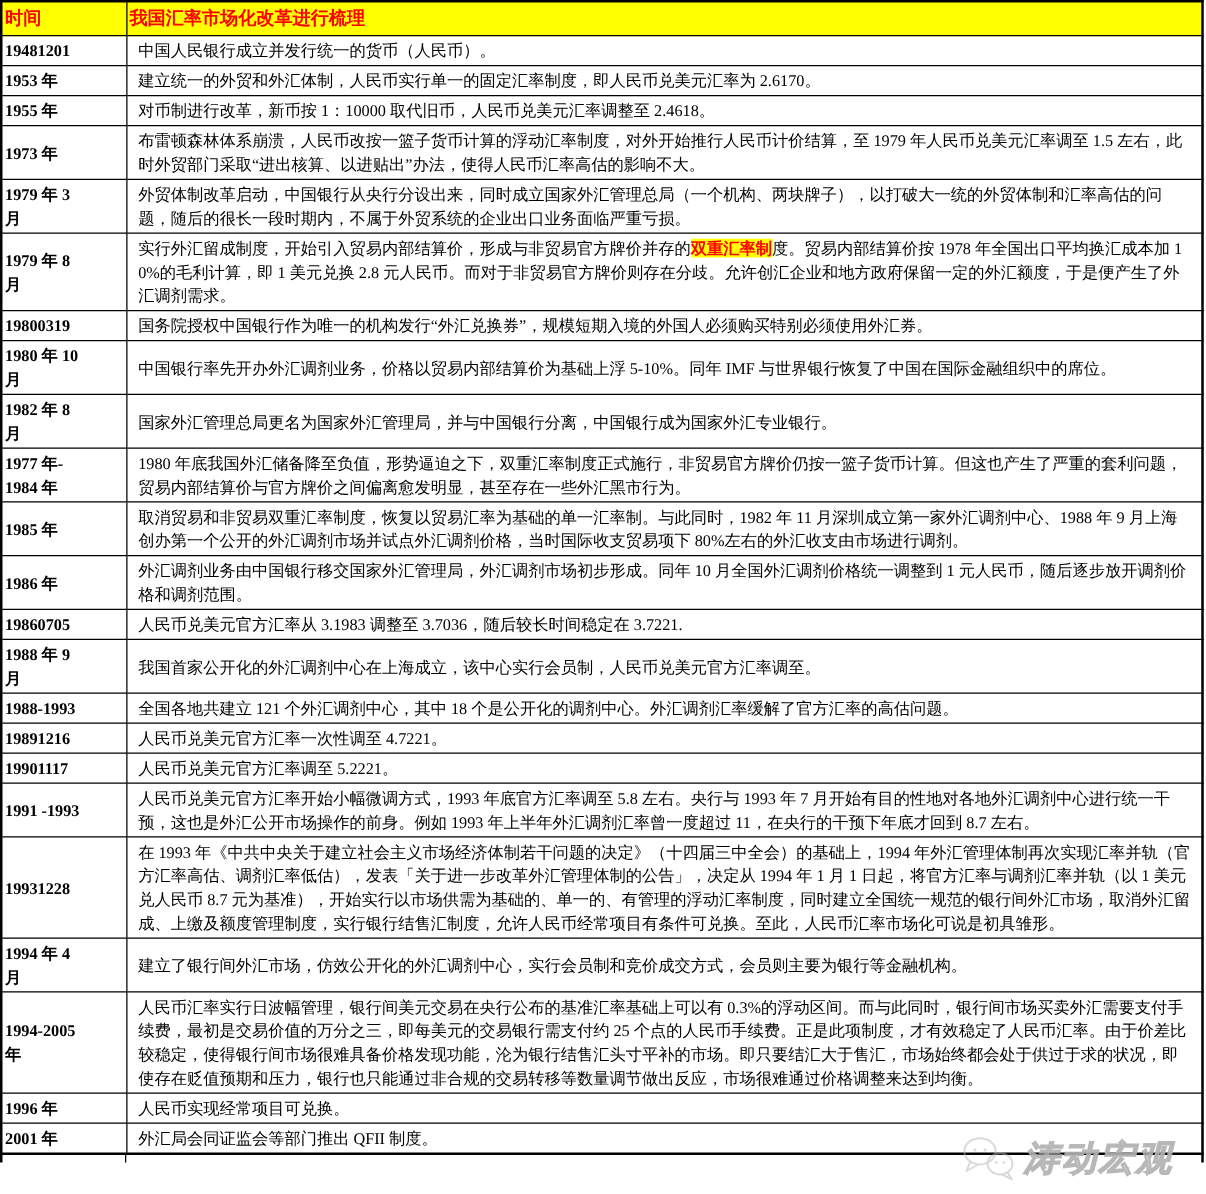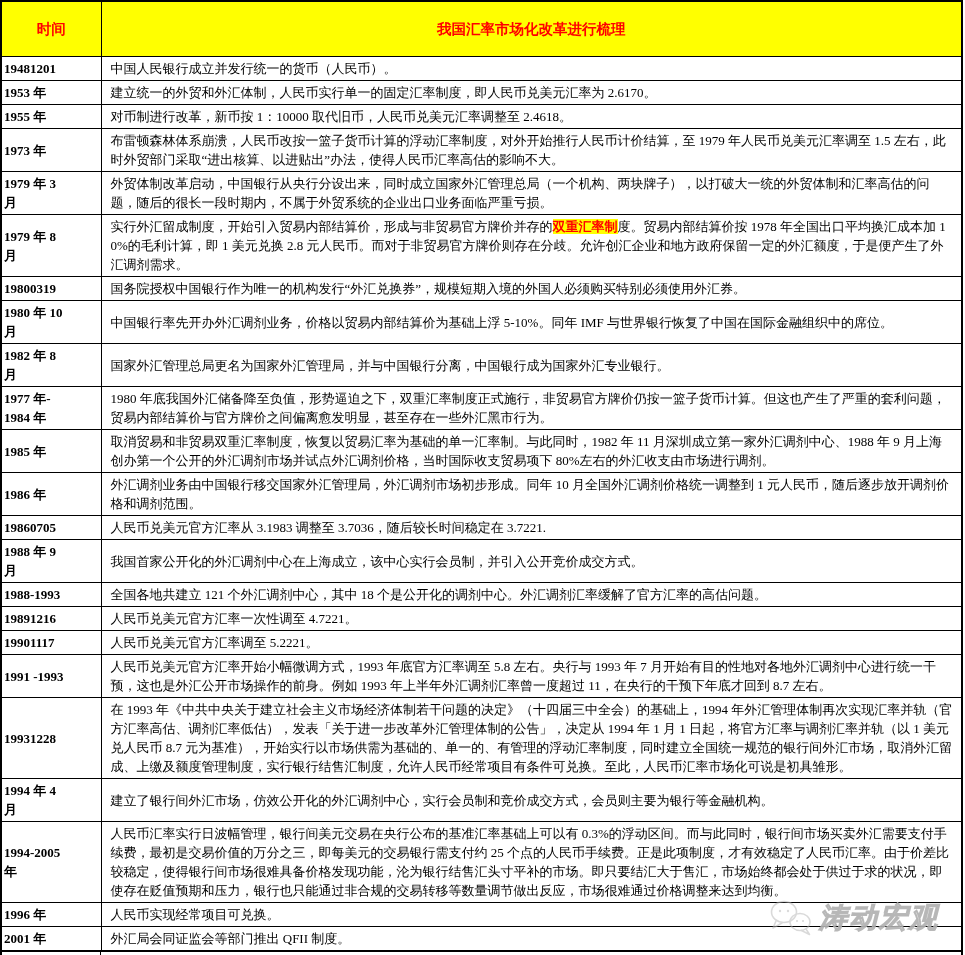--- a/index.html
+++ b/index.html
@@ -22,22 +22,22 @@
     border: 2px solid var(--border, #000);
   }
   col.col-time { width: 100px; }
   th {
     background: var(--header-bg, #FFFF00);
     color: var(--header-text, #FF0000);
     font-weight: bold;
     font-size: 14.5px;
     border: 1px solid var(--border, #000);
     height: 20px;
-    padding: 18px 2px;
-    text-align: center;
+    padding: 4px 2px;
+    text-align: left;
     line-height: 18px;
     margin-left: 13px;
   }
   td {
     border: 1px solid var(--border, #000);
     font-size: 13px;
     line-height: 19px;
     color: #000;
   }
   td.time {
@@ -70,21 +70,21 @@
     position: absolute;
     left: 98px;
     top: 0;
     width: 1px;
     height: 6px;
     background: var(--border, #000);
   }
   .watermark {
     position: absolute;
     right: 26px;
-    bottom: 20px;
+    bottom: 8px;
     display: flex;
     align-items: center;
     gap: 5px;
     pointer-events: none;
   }
   .watermark .wm-text {
     font-size: 28px;
     font-style: italic;
     font-weight: bold;
     letter-spacing: 2px;
@@ -164,21 +164,21 @@
           <td class="time">1986 年</td>
           <td class="content"><span>外汇调剂业务由中国银行移交国家外汇管理局，外汇调剂市场初步形成。同年 10 月全国外汇调剂价格统一调整到 1 元人民币，随后逐步放开调剂价格和调剂范围。</span></td>
         </tr>
         <tr>
           <td class="time">19860705</td>
           <td class="content"><span>人民币兑美元官方汇率从 3.1983 调整至 3.7036，随后较长时间稳定在 3.7221.</span></td>
         </tr>
         <tr>
           <td class="time">1988 年 9
 月</td>
-          <td class="content"><span>我国首家公开化的外汇调剂中心在上海成立，该中心实行会员制，并引入公开竞价成交方式。</span></td>
+          <td class="content"><span>我国首家公开化的外汇调剂中心在上海成立，该中心实行会员制，人民币兑美元官方汇率调至。</span></td>
         </tr>
         <tr>
           <td class="time">1988-1993</td>
           <td class="content"><span>全国各地共建立 121 个外汇调剂中心，其中 18 个是公开化的调剂中心。外汇调剂汇率缓解了官方汇率的高估问题。</span></td>
         </tr>
         <tr>
           <td class="time">19891216</td>
           <td class="content"><span>人民币兑美元官方汇率一次性调至 4.7221。</span></td>
         </tr>
         <tr>

